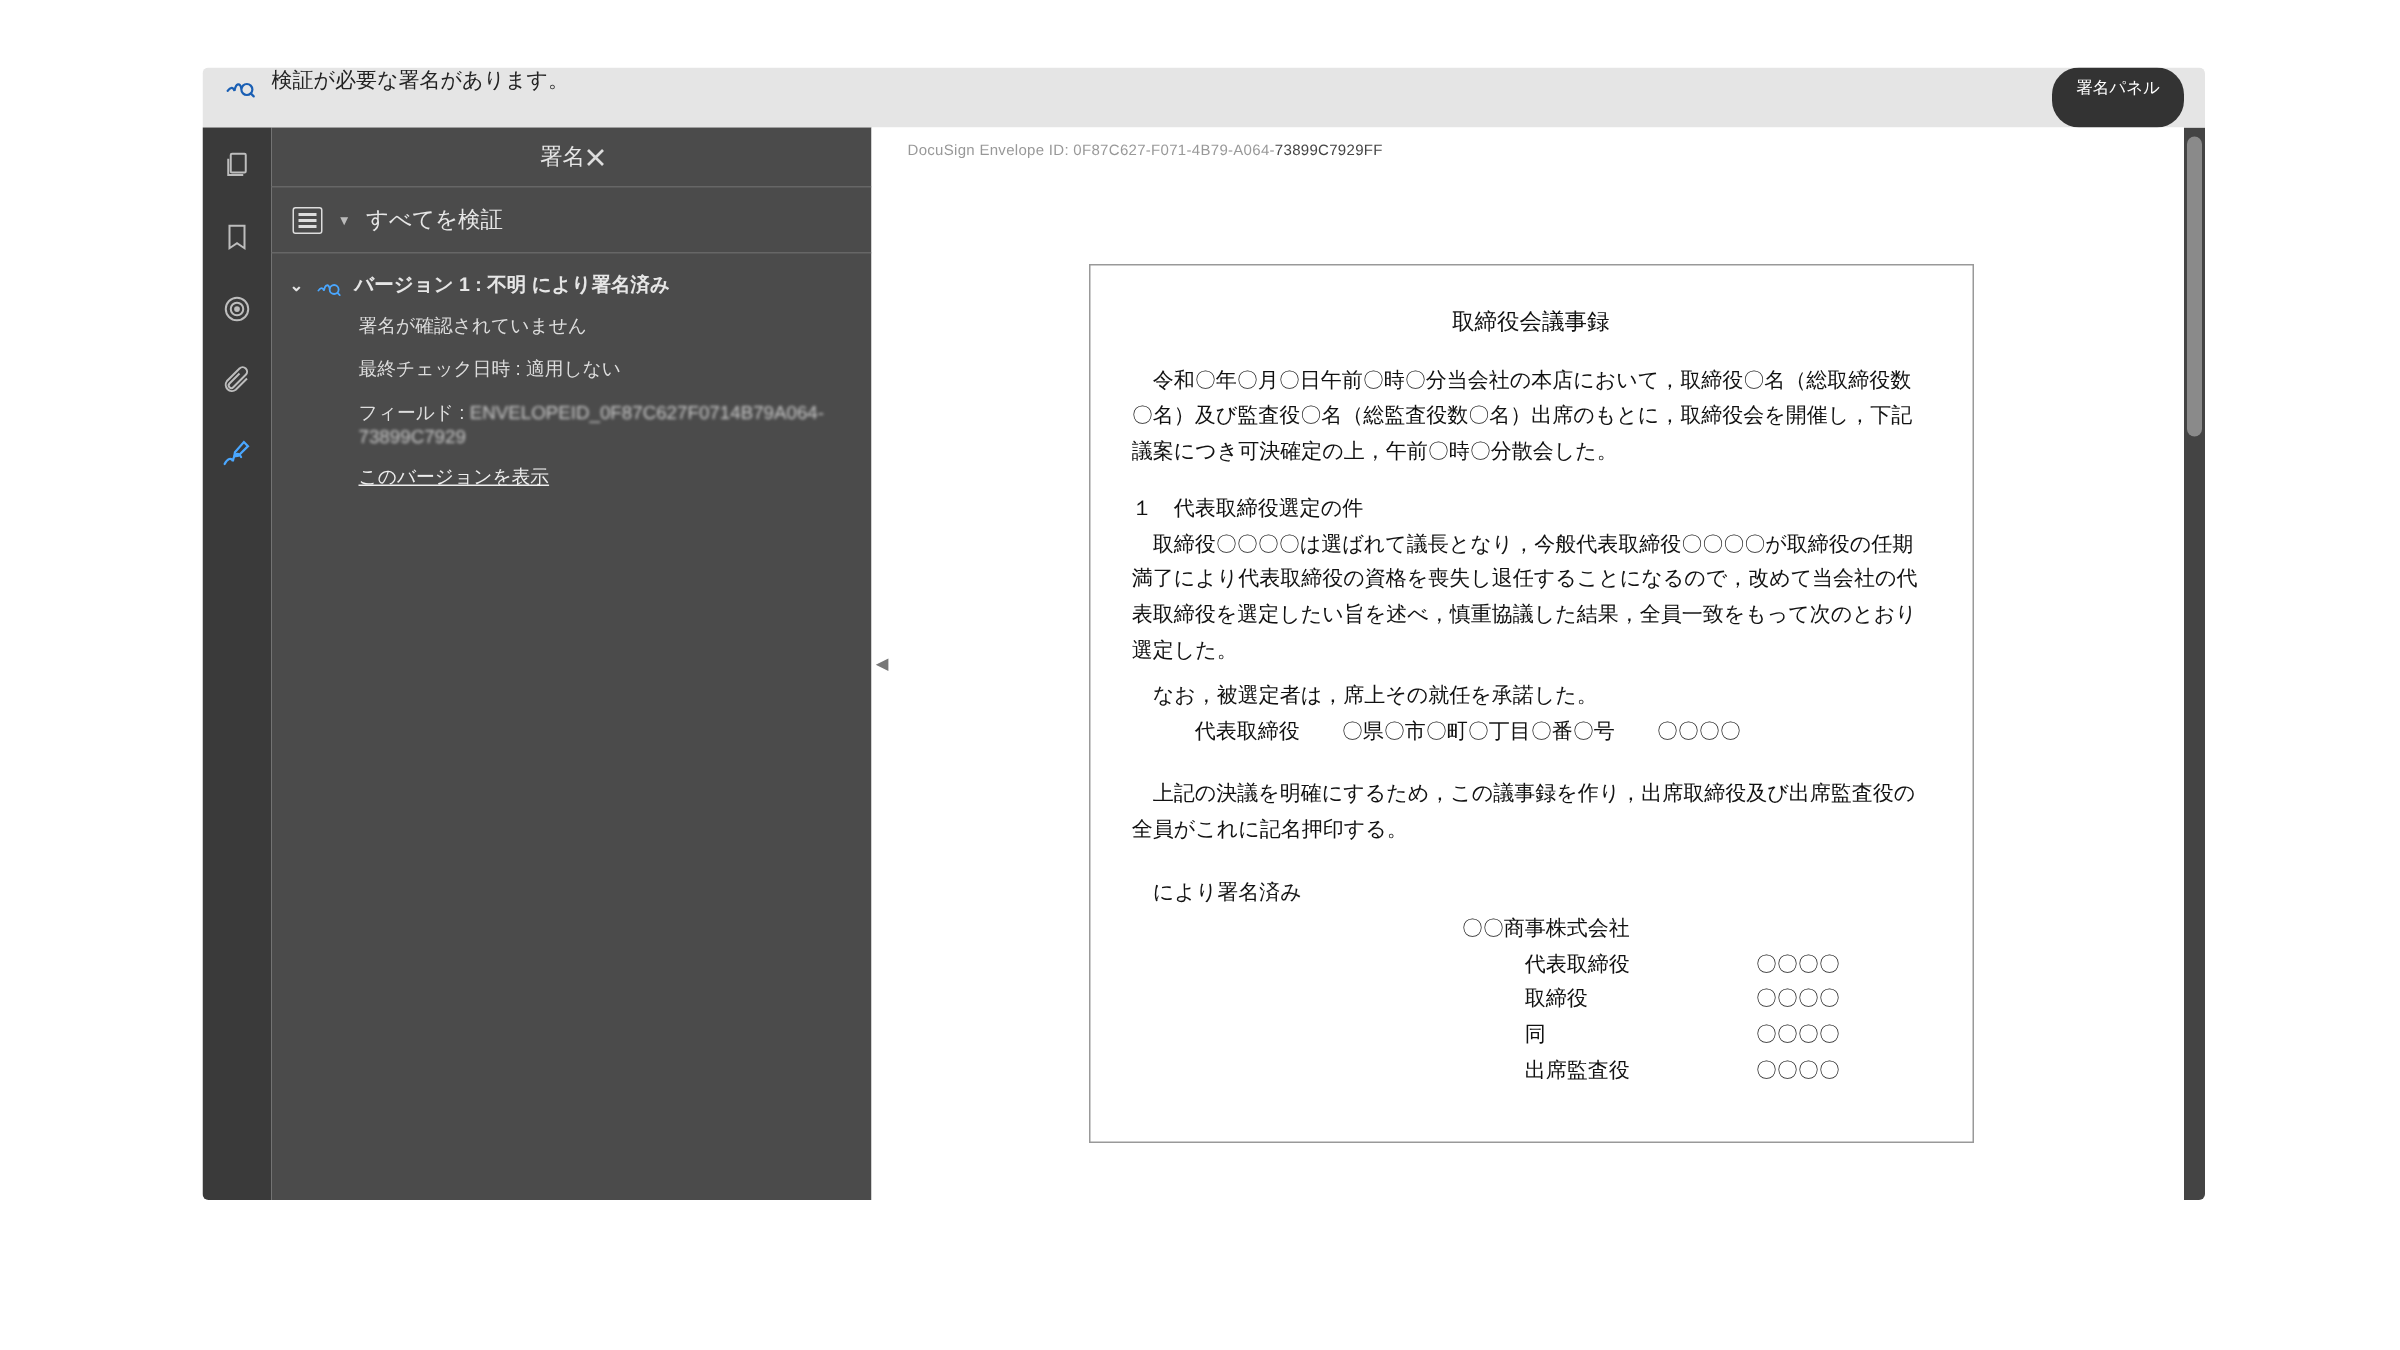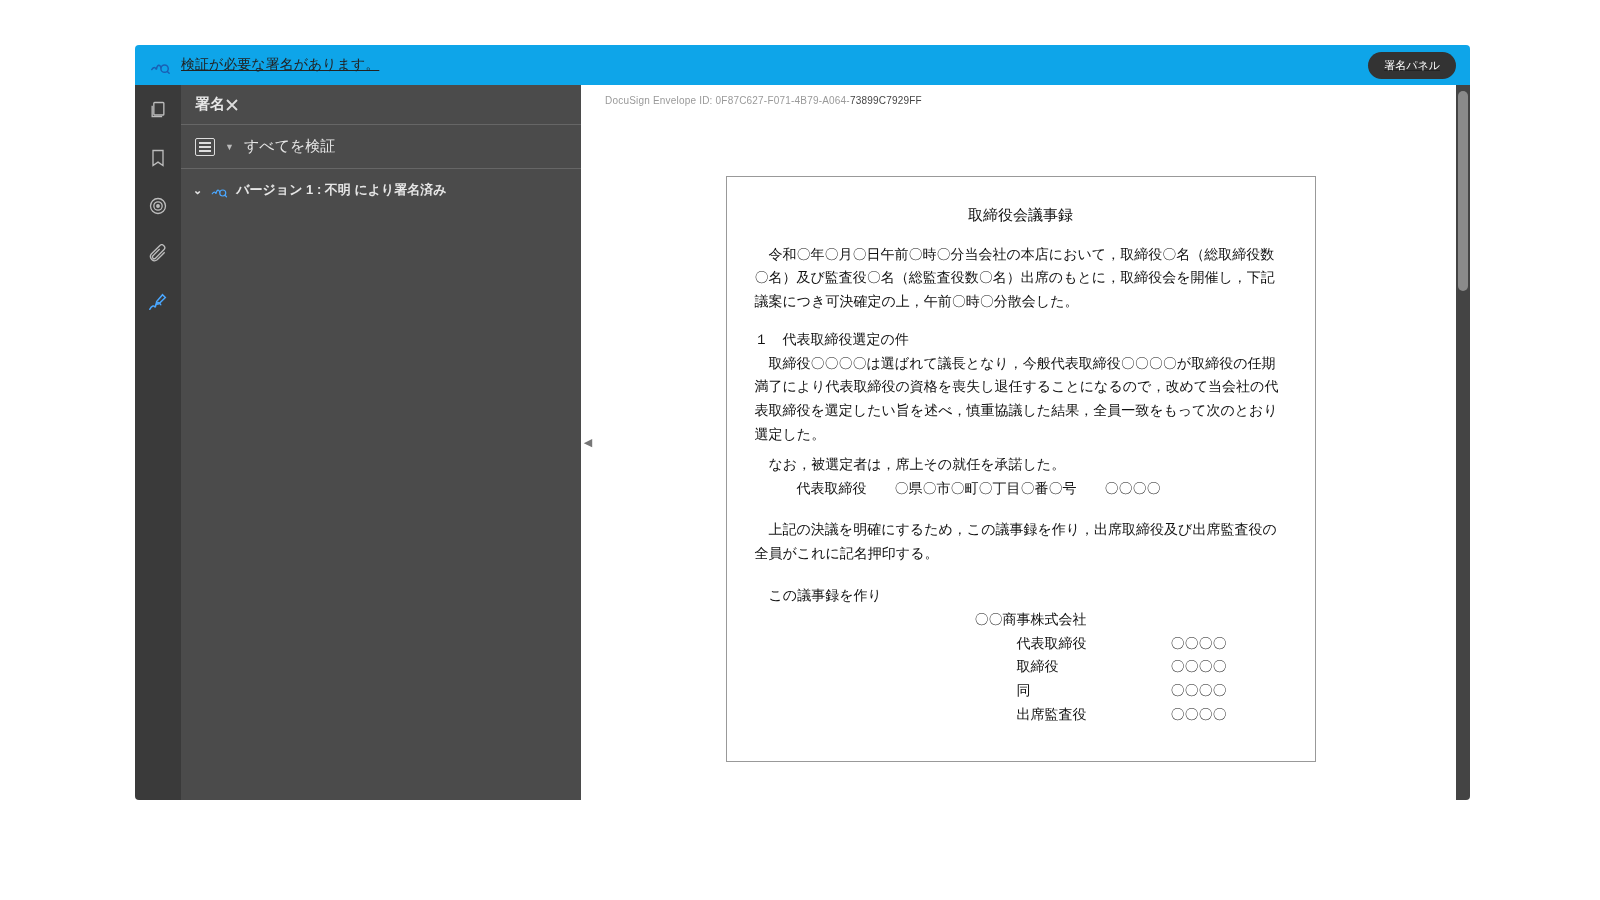--- a/index.html
+++ b/index.html
@@ -10,28 +10,26 @@
     top: 45px;
     width: 1335px;
     height: 755px;
     display: flex;
     flex-direction: column;
     border-radius: 4px;
     overflow: hidden;
   }
   .notify-bar {
     height: 40px;
-    background: #0ea5e9;
-    display: flex;
-    align-items: center;
+    background: #e5e5e5;
+    display: flex;
     padding: 0 14px;
     gap: 10px;
     font-size: 14px;
     color: #222;
-    text-decoration: underline;
   }
   .notify-bar .spacer { flex: 1; }
   .sig-panel-btn {
     background: #333;
     color: #fff;
     border-radius: 18px;
     padding: 6px 16px;
     font-size: 11px;
     cursor: pointer;
   }
@@ -63,24 +61,23 @@
     width: 400px;
     background: #4b4b4b;
     color: #e6e6e6;
     display: flex;
     flex-direction: column;
     font-size: 13px;
   }
   .side-header {
     display: flex;
     align-items: center;
-    justify-content: flex-start;
+    justify-content: center;
     padding: 10px 12px 10px 14px;
     border-bottom: 1px solid #666;
-    font-weight: bold;
   }
   .side-header .title { font-size: 15px; }
   .side-header .close { cursor: pointer; color: #ddd; font-size: 16px; }
   .verify-row {
     display: flex;
     align-items: center;
     gap: 10px;
     padding: 12px 14px;
     border-bottom: 1px solid #666;
   }
@@ -272,20 +269,28 @@
           <span class="chev">⌄</span>
           <span class="pen-icon">
             <svg width="18" height="18" viewBox="0 0 24 24" fill="none" stroke="#4aa7ff" stroke-width="1.6">
               <path d="M3 17c2-3 4-3 5 0 1-6 4-6 5-2" stroke-linecap="round"></path>
               <circle cx="17" cy="16" r="4"></circle>
               <path d="M20 19l2 2" stroke-linecap="round"></path>
             </svg>
           </span>
           <span>バージョン 1 : 不明 により署名済み</span>
         </div>
+        <div class="tree-children">
+          <div>署名が確認されていません</div>
+          <div>最終チェック日時 : 適用しない</div>
+          <div>
+            <span>フィールド : </span><span style="filter:blur(1.2px);opacity:.85">ENVELOPEID_0F87C627F0714B79A064-73899C7929</span>
+          </div>
+          <div class="link">このバージョンを表示</div>
+        </div>
       </div>
     </div>
 
     <div class="doc-area">
       <div class="collapse-caret">◀</div>
 
       <div class="page-wrap">
         <div class="envelope-id">
           <span style="opacity:.55">DocuSign Envelope ID: 0F87C627-F071-4B79-A064-</span><span class="clear">73899C7929FF</span>
         </div>
@@ -296,21 +301,21 @@
           <div class="doc-para">令和〇年〇月〇日午前〇時〇分当会社の本店において，取締役〇名（総取締役数〇名）及び監査役〇名（総監査役数〇名）出席のもとに，取締役会を開催し，下記議案につき可決確定の上，午前〇時〇分散会した。</div>
 
           <div class="doc-section">１　代表取締役選定の件</div>
           <div class="doc-para">取締役〇〇〇〇は選ばれて議長となり，今般代表取締役〇〇〇〇が取締役の任期満了により代表取締役の資格を喪失し退任することになるので，改めて当会社の代表取締役を選定したい旨を述べ，慎重協議した結果，全員一致をもって次のとおり選定した。</div>
           <div class="doc-note">なお，被選定者は，席上その就任を承諾した。</div>
           <div class="doc-rep">代表取締役　　〇県〇市〇町〇丁目〇番〇号　　〇〇〇〇</div>
 
           <div class="doc-para" style="margin-top:18px">上記の決議を明確にするため，この議事録を作り，出席取締役及び出席監査役の全員がこれに記名押印する。</div>
 
           <div class="doc-sig-block">
-            <div style="text-indent:1em">この議事録を作り</div>
+            <div style="text-indent:1em">により署名済み</div>
             <div class="sig-table">
               <div>〇〇商事株式会社</div>
               <div class="sig-row">
                 <span class="sig-role">代表取締役</span>
                 <span class="sig-name">〇〇〇〇</span>
               </div>
               <div class="sig-row">
                 <span class="sig-role">取締役</span>
                 <span class="sig-name">〇〇〇〇</span>
               </div>

